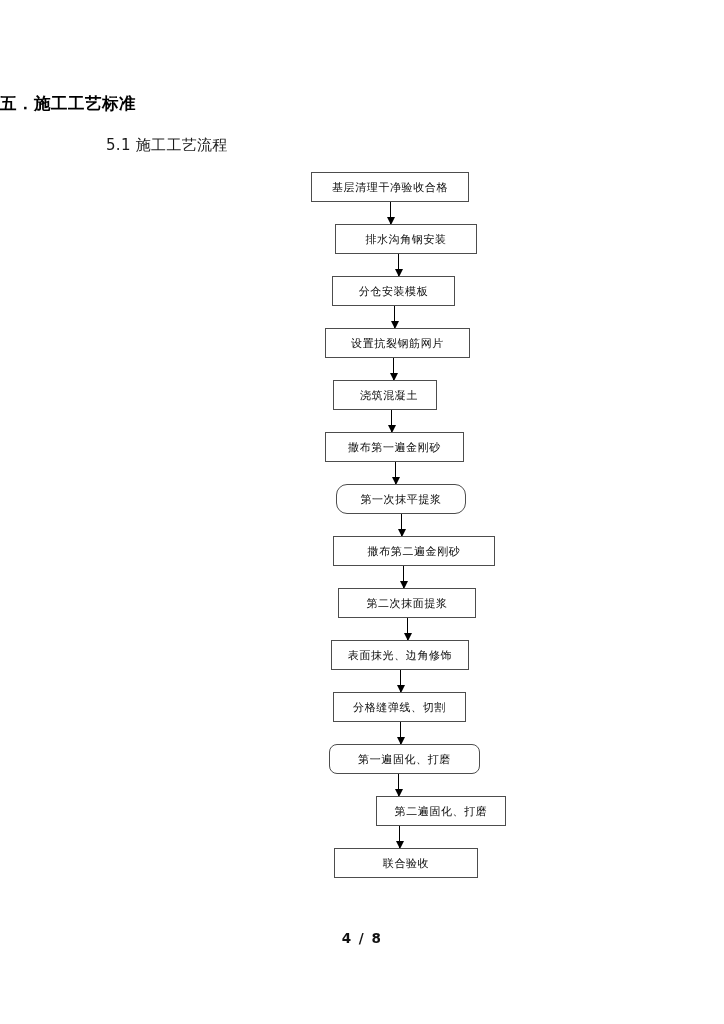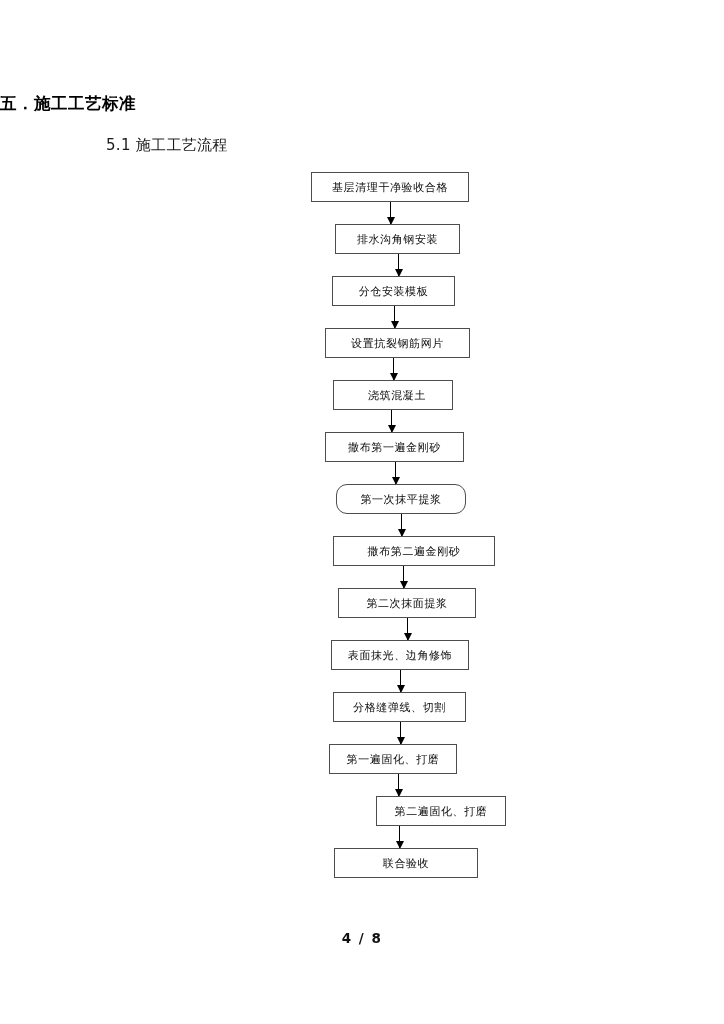--- a/index.html
+++ b/index.html
@@ -106,33 +106,33 @@
   <div class="doc-title">五．施工工艺标准</div>
 
   <div class="section-heading">5.1 施工工艺流程</div>
 
   <div class="flow" id="flow-container">
       <div class="flow-step">
         <div class="node" style="left: 311px; width: 158px;">基层清理干净验收合格</div>
         <div class="connector" style="left: 390px;"></div>
       </div>
       <div class="flow-step">
-        <div class="node" style="left: 335px; width: 125px;">排水沟角钢安装</div>
+        <div class="node" style="left: 335px; width: 142px;">排水沟角钢安装</div>
         <div class="connector" style="left: 398px;"></div>
       </div>
       <div class="flow-step">
         <div class="node" style="left: 332px; width: 123px;">分仓安装模板</div>
         <div class="connector" style="left: 394px;"></div>
       </div>
       <div class="flow-step">
         <div class="node" style="left: 325px; width: 145px;">设置抗裂钢筋网片</div>
         <div class="connector" style="left: 393px;"></div>
       </div>
       <div class="flow-step">
-        <div class="node" style="left: 333px; width: 120px; padding-left: 8px;">浇筑混凝土</div>
+        <div class="node" style="left: 333px; width: 104px; padding-left: 8px;">浇筑混凝土</div>
         <div class="connector" style="left: 391px;"></div>
       </div>
       <div class="flow-step">
         <div class="node" style="left: 325px; width: 139px;">撒布第一遍金刚砂</div>
         <div class="connector" style="left: 395px;"></div>
       </div>
       <div class="flow-step">
         <div class="node" style="left: 336px; width: 130px; border-radius: 11px;">第一次抹平提浆</div>
         <div class="connector" style="left: 401px;"></div>
       </div>
@@ -146,21 +146,21 @@
       </div>
       <div class="flow-step">
         <div class="node" style="left: 331px; width: 138px;">表面抹光、边角修饰</div>
         <div class="connector" style="left: 400px;"></div>
       </div>
       <div class="flow-step">
         <div class="node" style="left: 333px; width: 133px;">分格缝弹线、切割</div>
         <div class="connector" style="left: 400px;"></div>
       </div>
       <div class="flow-step">
-        <div class="node" style="left: 329px; width: 128px;">第一遍固化、打磨</div>
+        <div class="node" style="left: 329px; width: 151px; border-radius: 8px;">第一遍固化、打磨</div>
         <div class="connector" style="left: 398px;"></div>
       </div>
       <div class="flow-step">
         <div class="node" style="left: 334px; width: 130px; margin-left: 42px;">第二遍固化、打磨</div>
         <div class="connector" style="left: 399px;"></div>
       </div>
       <div class="flow-step">
         <div class="node" style="left: 334px; width: 144px;">联合验收</div>
       </div>
     </div>

